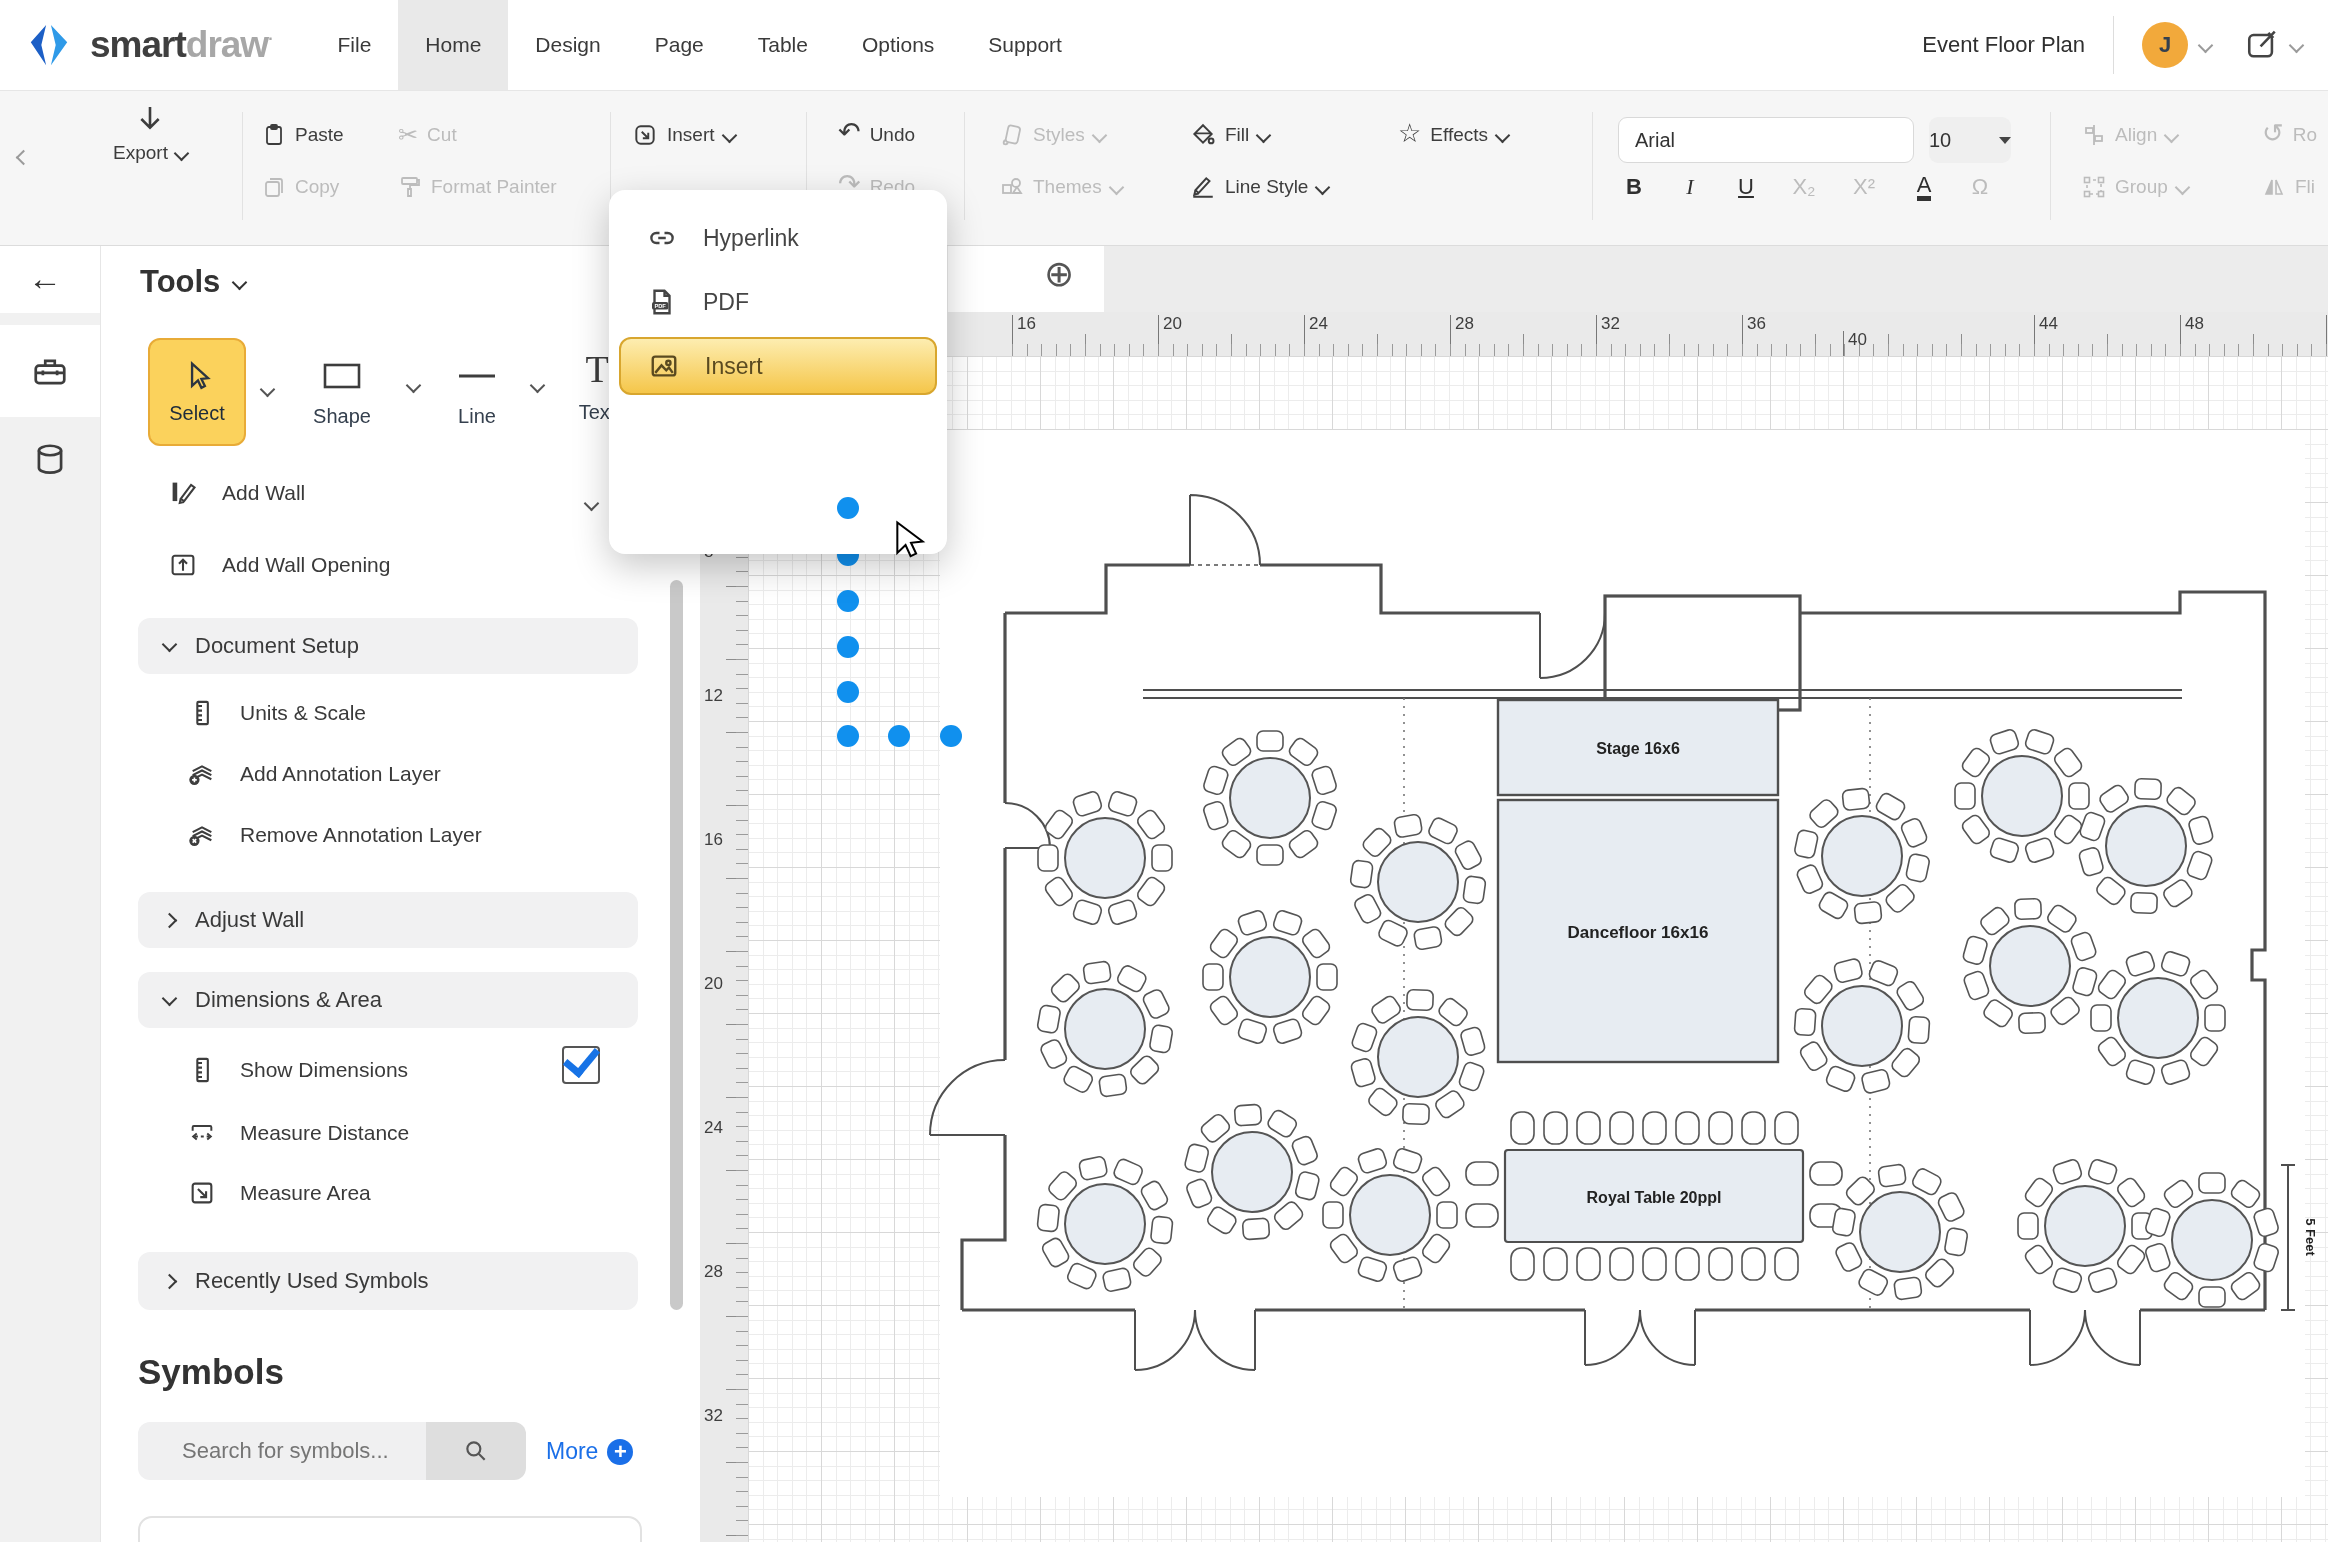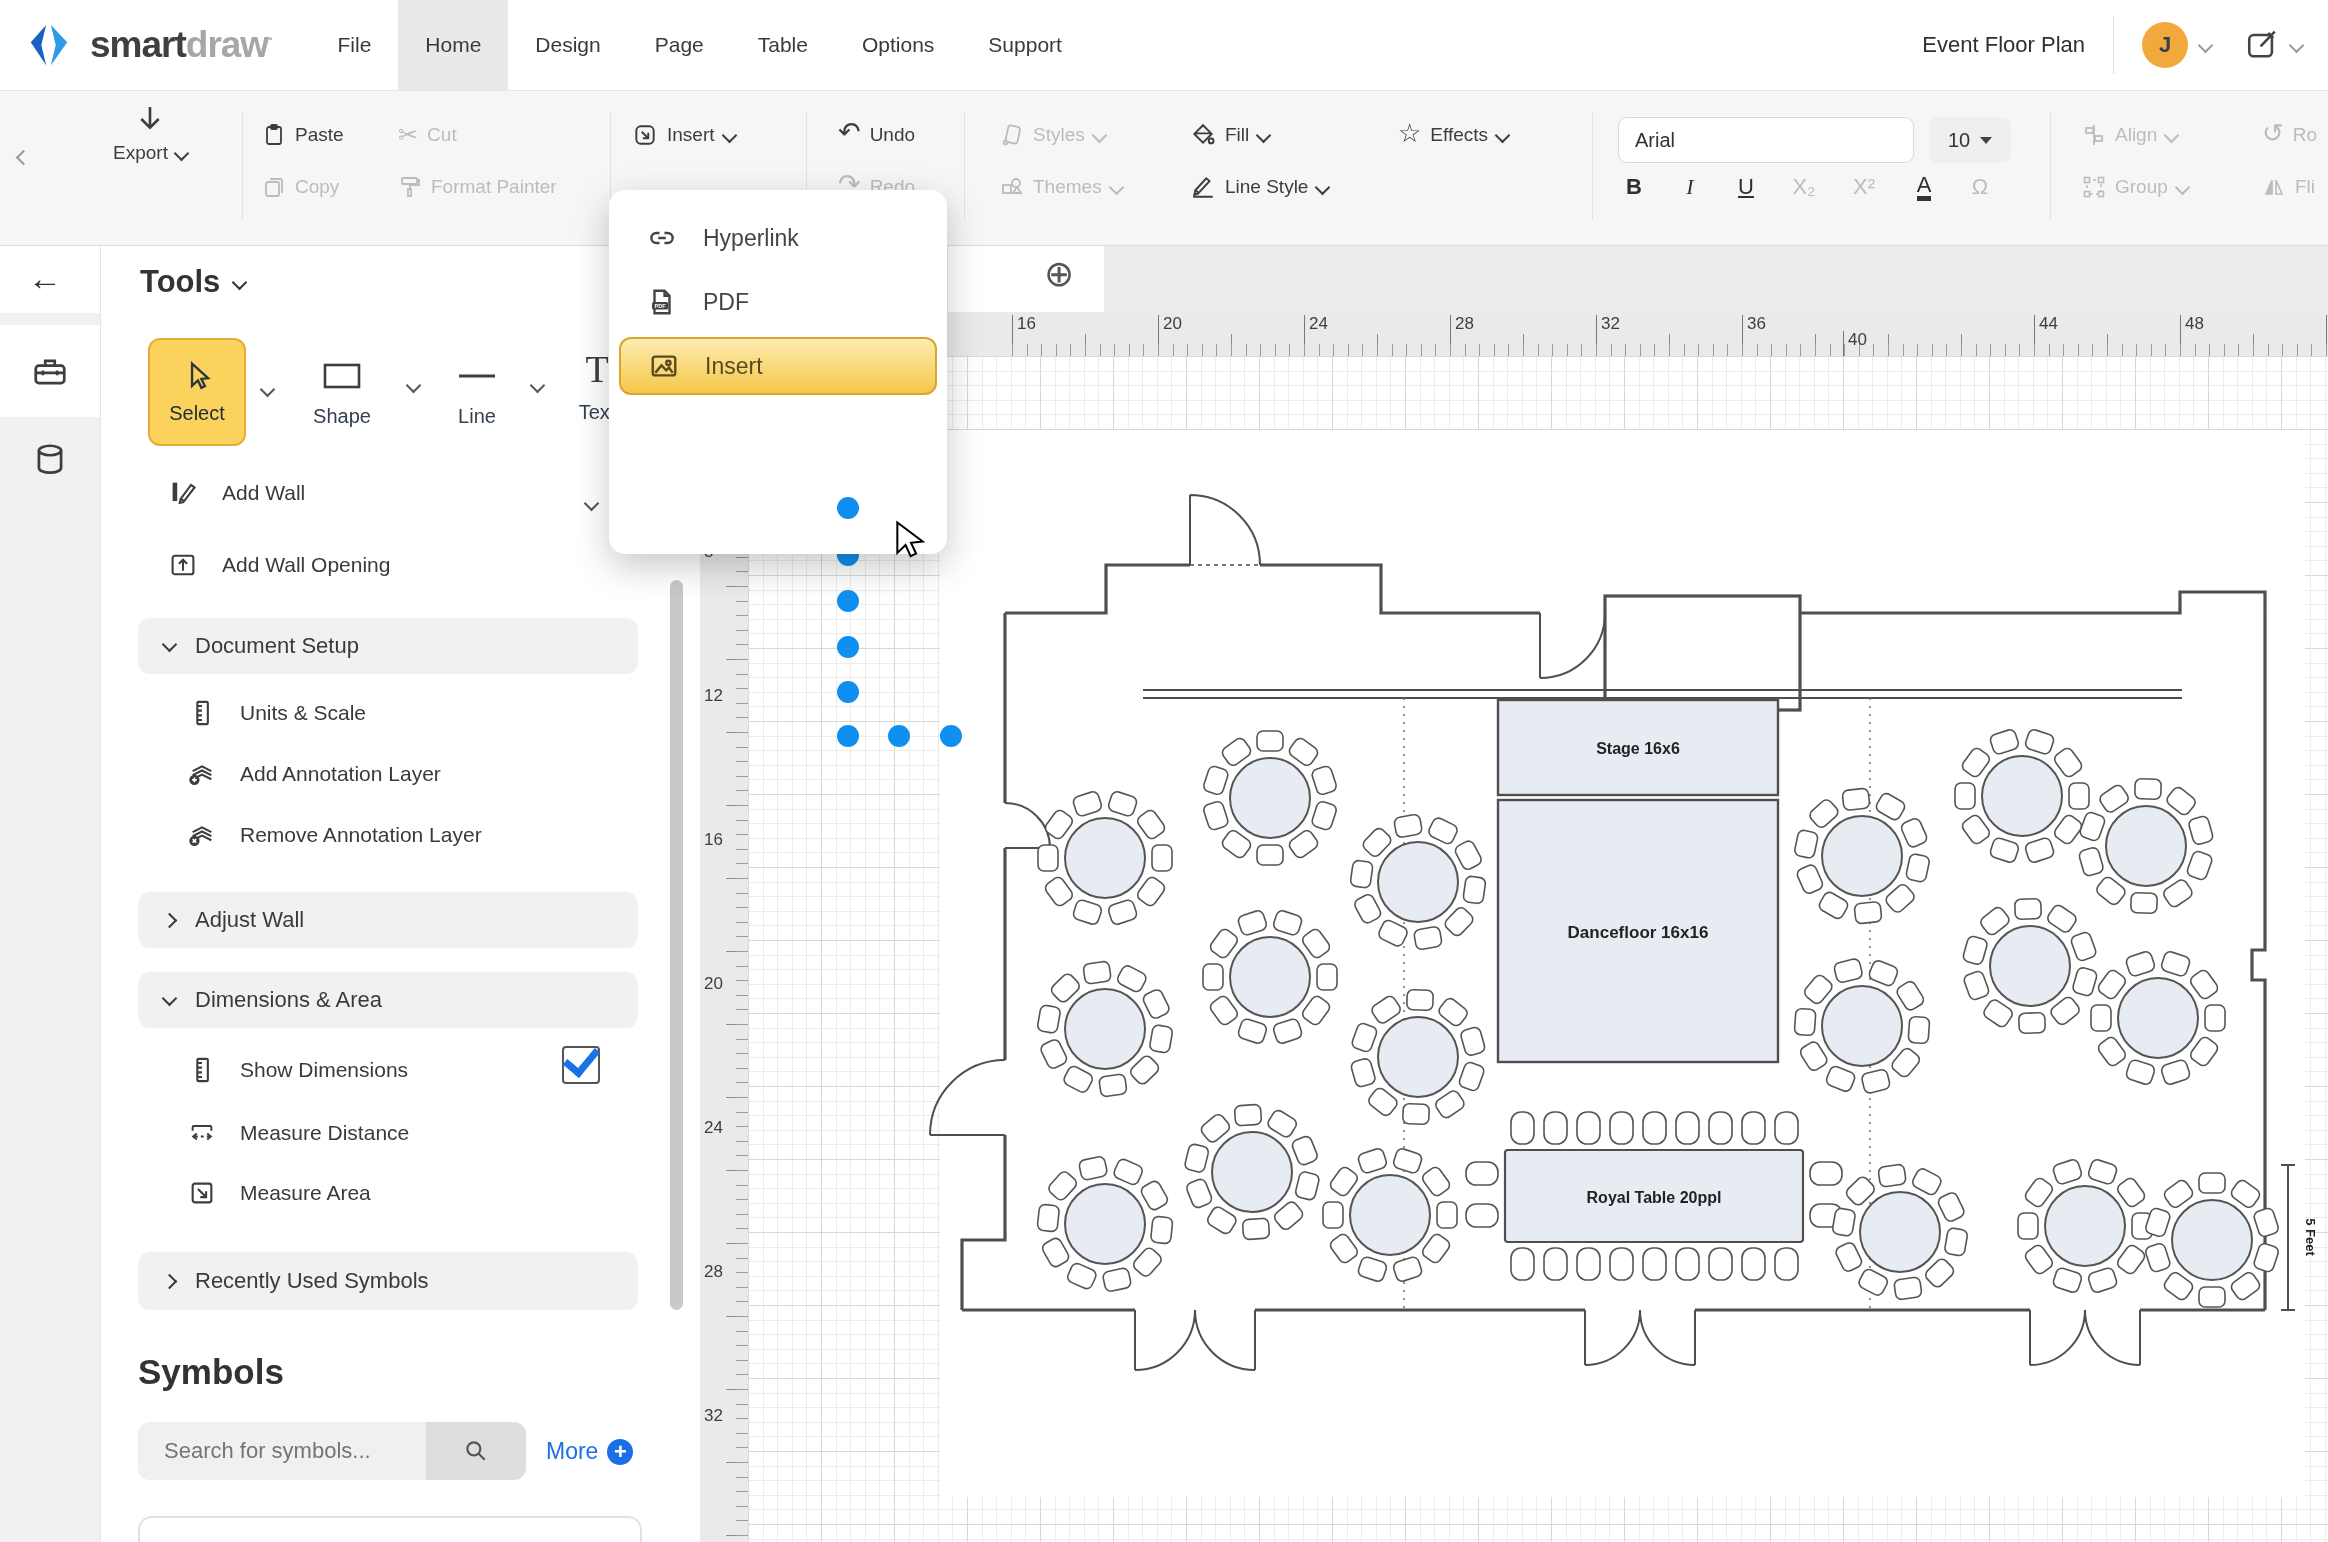--- a/index.html
+++ b/index.html
@@ -27,21 +27,21 @@
            border-bottom:1px solid #dcdcdc;z-index:15}
   .tbi{position:absolute;display:flex;align-items:center;gap:9px;height:42px;font-size:19px;color:#3d3d3d;white-space:nowrap}
   .tbi svg{flex:none}
   .r1{top:24px}.r2{top:76px}
   .dis{color:#bcbcbc}
   .vdiv{position:absolute;top:22px;height:108px;width:1px;background:#e2e2e2}
   .fontbox{position:absolute;left:1618px;top:27px;width:296px;height:46px;background:#fff;
            border:1px solid #d9d9d9;border-radius:9px;font-size:20px;color:#333;
            padding-left:16px;box-sizing:border-box;font-family:"Liberation Sans",sans-serif}
   .sizebox{position:absolute;left:1929px;top:27px;width:82px;height:46px;background:#efefef;border-radius:9px;
-           display:flex;align-items:center;justify-content:center;gap:10px;font-size:20px;color:#333}
+           display:flex;align-items:center;justify-content:space-between;gap:10px;font-size:20px;color:#333}
   .tri{width:0;height:0;border-left:6px solid transparent;border-right:6px solid transparent;border-top:7px solid #444}
   .fmt{position:absolute;top:76px;height:42px;display:flex;align-items:center;justify-content:center;
        width:44px;font-size:22px;color:#2f2f2f}
   
   .rail{position:absolute;left:0;top:245px;width:100px;bottom:0;background:#f1f1f1;border-right:1px solid #e6e6e6;z-index:10}
   .rail-top{position:absolute;left:0;top:0;width:100%;height:68px;background:#fff}
   .rail-tile{position:absolute;left:0;top:80px;width:100%;height:92px;background:#fff}
   .rail-ic{position:absolute;left:50%;transform:translateX(-50%)}
   
   .sb-head{position:absolute;font-weight:600;color:#333}
@@ -49,21 +49,21 @@
   .selbtn{position:absolute;left:148px;top:338px;width:98px;height:108px;background:#fbd25c;
           border:2px solid #e8ab37;border-radius:12px;display:flex;flex-direction:column;align-items:center;
           justify-content:center;gap:10px;font-size:20px;color:#1d2b3a;box-sizing:border-box}
   .sb-row{position:absolute;display:flex;align-items:center;gap:24px;font-size:21px;color:#3a3a3a;height:42px}
   .pill{position:absolute;left:138px;width:500px;height:56px;background:#f1f1f2;border-radius:12px;
         display:flex;align-items:center;gap:20px;padding-left:26px;font-size:22px;color:#3a3a3a;box-sizing:border-box}
   .checkbox{position:absolute;left:562px;top:1046px;width:34px;height:34px;border:2px solid #555;border-radius:4px;background:#fff}
   .checkbox:after{content:"";position:absolute;left:7px;top:-6px;width:14px;height:26px;
                   border-right:7px solid #1773e6;border-bottom:7px solid #1773e6;transform:rotate(40deg)}
   .searchin{position:absolute;left:138px;top:1422px;width:288px;height:58px;background:#f0f0f1;border:none;
-            border-radius:12px 0 0 12px;padding-left:26px;font-size:22px;color:#9a9a9a;box-sizing:border-box;
+            border-radius:12px 0 0 12px;padding-left:44px;font-size:22px;color:#9a9a9a;box-sizing:border-box;
             font-family:"Liberation Sans",sans-serif;outline:none}
   .searchbtn{position:absolute;left:426px;top:1422px;width:100px;height:58px;background:#dedede;
              border-radius:0 12px 12px 0;display:flex;align-items:center;justify-content:center}
   .morelink{position:absolute;left:546px;top:1438px;font-size:23px;color:#1a6fe8;display:flex;align-items:center;gap:9px}
   .pluscirc{width:26px;height:26px;border-radius:50%;background:#1a6fe8;color:#fff;font-size:22px;line-height:25px;
             text-align:center;font-weight:bold}
   .partialbox{position:absolute;left:138px;top:1516px;width:500px;height:44px;border:2px solid #e2e2e2;border-radius:14px}
   
   .canvas{position:absolute;left:660px;top:245px;width:1668px;height:1297px;background:#fff;overflow:hidden}
   .tabstrip{position:absolute;left:0;top:0;width:100%;height:67px;background:#ececec;border-bottom:1px solid #d9d9d9}

